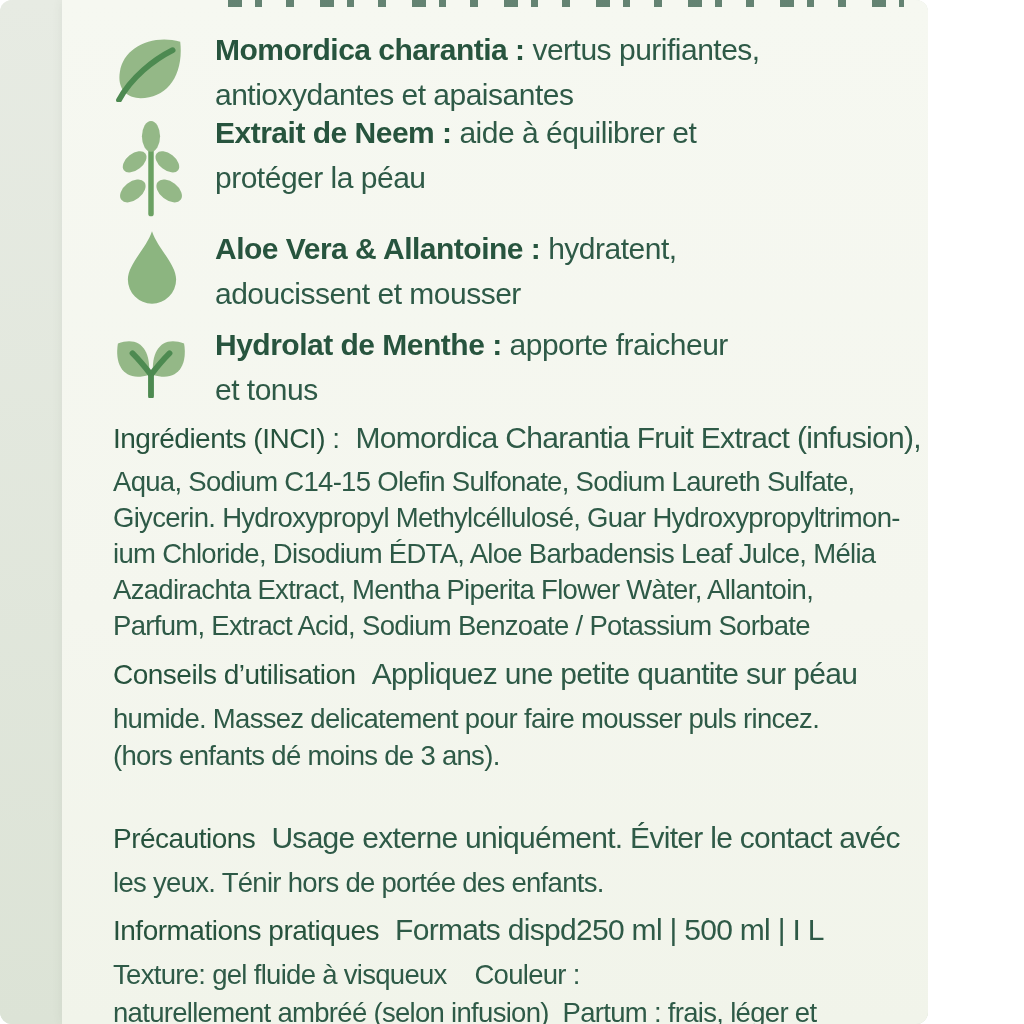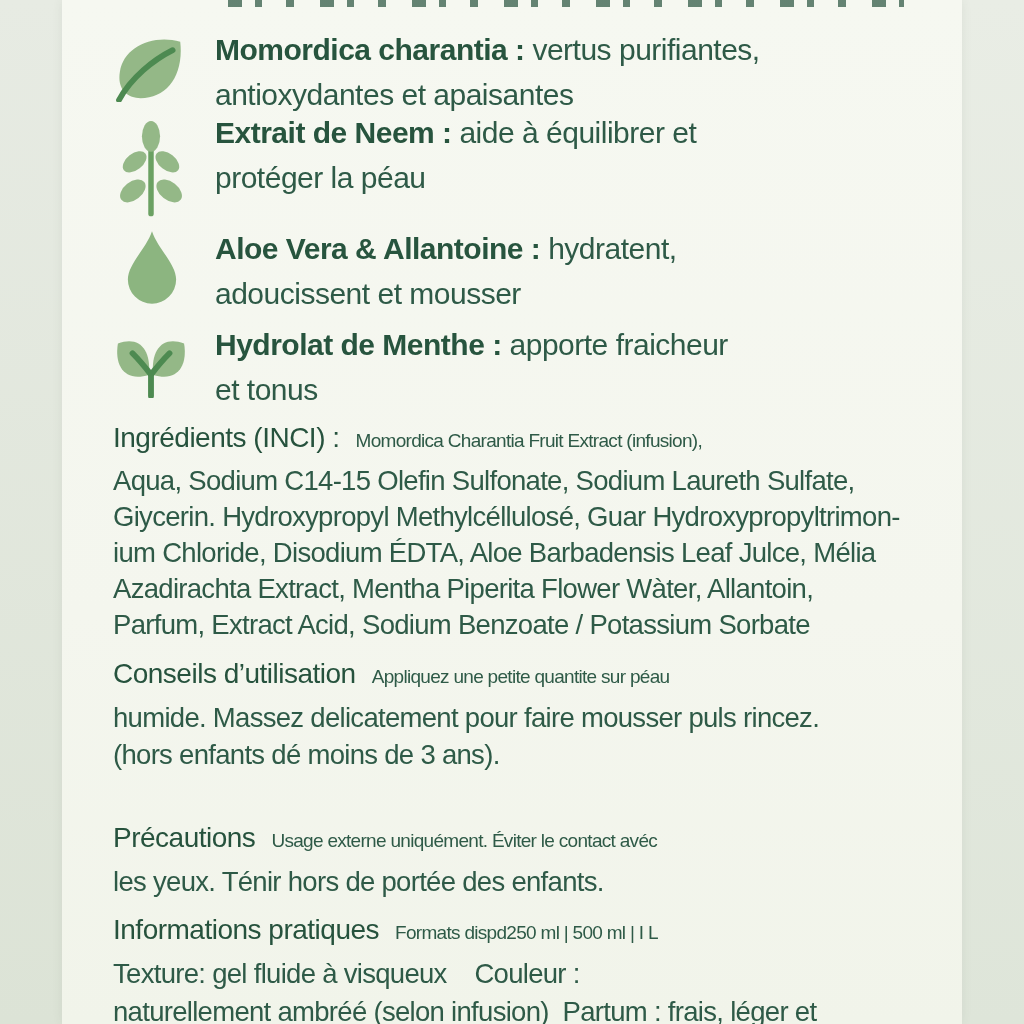--- a/index.html
+++ b/index.html
@@ -1,20 +1,21 @@
 <!DOCTYPE html>
 <html><head>
 <meta charset="utf-8">
 <style>
   html,body{margin:0;padding:0;}
   #page{
-    position:relative; width:1024px; height:1024px; overflow:hidden;
+    position:relative; width:928px; height:1024px; overflow:hidden;
     background:linear-gradient(180deg,#e8ece4 0%,#e3e9df 55%,#dde4d8 100%);
     font-family:"Liberation Sans", sans-serif;
     color:#2e5a47;
+    border-radius:12px;
   }
   #label{
     position:absolute; left:62px; top:0; width:900px; height:1024px;
     background:linear-gradient(180deg,#f6f8f1 0%,#f4f6ee 60%,#f1f4ea 100%);
     box-shadow:0 0 10px rgba(60,80,60,0.08);
   }
   .band{position:absolute; top:0; height:1024px; width:62px;}
   .band.left{left:0; background:linear-gradient(180deg,#e7ebe3,#dce3d6);}
   .band.right{right:0; background:linear-gradient(180deg,#e9ede5,#dee5d9);}
 
@@ -32,21 +33,21 @@
     position:absolute; left:215px; white-space:nowrap;
     font-size:30px; line-height:45px; letter-spacing:-0.5px; color:#2e5a47;
   }
   .bullet-text b{font-weight:700; color:#27543e;}
 
   .section{position:absolute; left:113px; white-space:nowrap;}
   .section .head{
     font-weight:400; font-size:28px; letter-spacing:-0.5px; color:#26523d;
     margin-right:16px;
   }
-  .section .lead{font-size:19px; letter-spacing:-0.7px; color:#2e5a47;}
+  .section .lead{font-size:30px; letter-spacing:-0.7px; color:#2e5a47;}
   .section .line{
     font-size:27.5px; letter-spacing:-0.7px; color:#2e5a47; line-height:36px;
   }
   .head-line{line-height:43px;}
   .usage .line, .precautions .line{line-height:37px;}
   .practical .line{line-height:38px;}
 </style>
 </head>
 <body>
 

